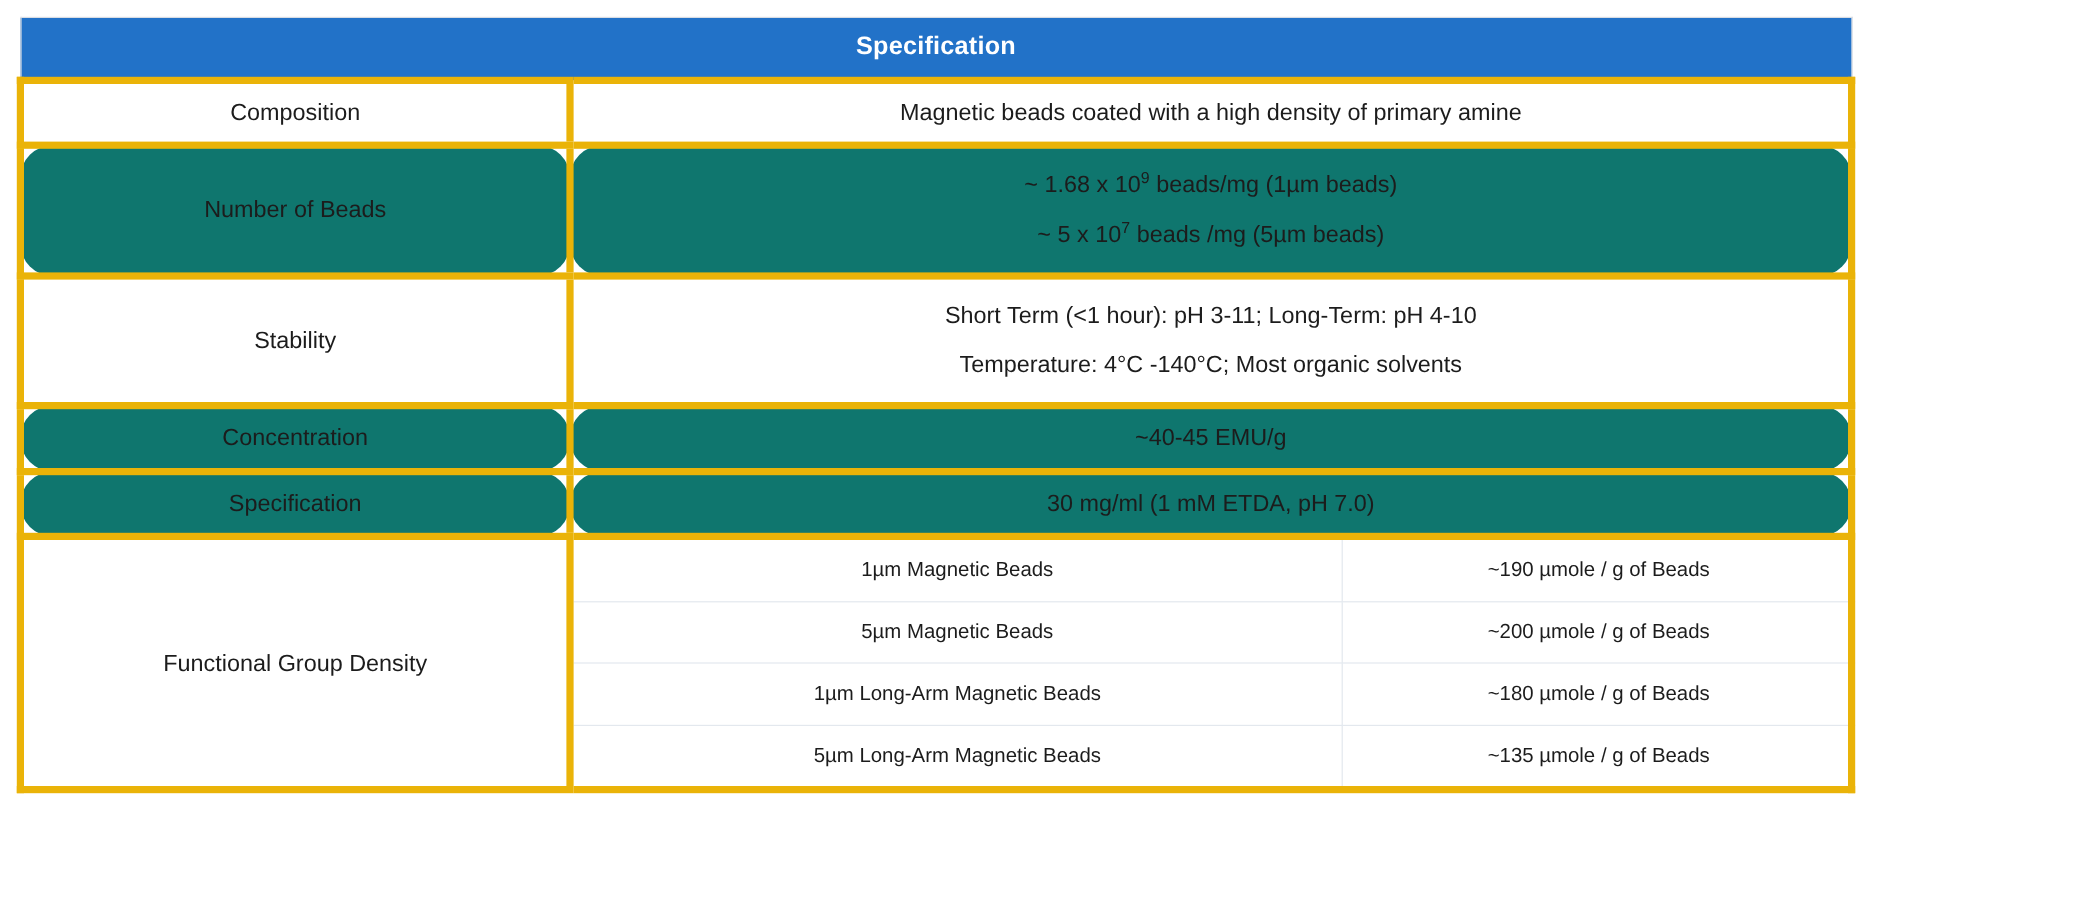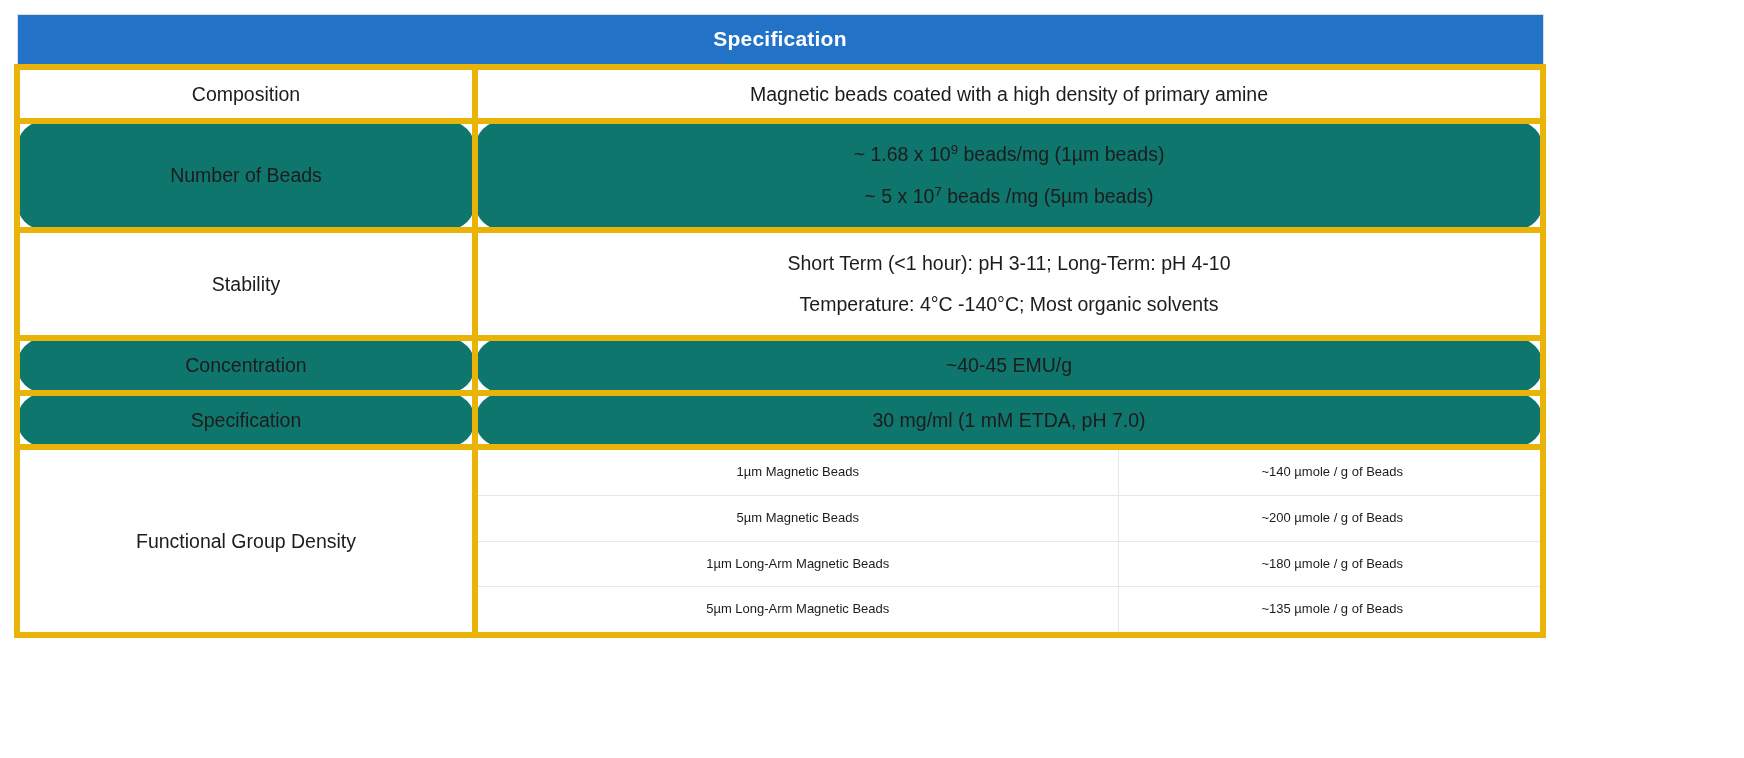--- a/index.html
+++ b/index.html
@@ -83,21 +83,21 @@
     border-collapse: collapse;
     table-layout: fixed;
   }
   table.sub col.sub-name { width: 640px; }
   table.sub col.sub-val  { width: 428px; }
   table.sub td {
     border: 0;
     border-bottom: 1px solid #e3e8ee;
     border-right: 1px solid #e3e8ee;
     background: #ffffff;
-    font-size: 13px;
+    font-size: 17px;
     text-align: center;
     padding: 13px 10px;
   }
   table.sub td.sub-val { border-right: 0; }
   table.sub tr:last-child td { border-bottom: 0; margin-top: 37px; }
 
   td.fgd-label {
     border-right: 1px solid #dfe4ea;
   }
 </style>
@@ -153,21 +153,21 @@
         <td class="label-cell fgd-label">Functional Group Density</td>
         <td class="subwrap">
           <table class="sub">
             <colgroup>
               <col class="sub-name">
               <col class="sub-val">
             </colgroup>
             <tbody>
               <tr>
                 <td>1µm Magnetic Beads</td>
-                <td class="sub-val">~140 µmole / g of Beads</td>
+                <td class="sub-val">~190 µmole / g of Beads</td>
               </tr>
               <tr>
                 <td>5µm Magnetic Beads</td>
                 <td class="sub-val">~200 µmole / g of Beads</td>
               </tr>
               <tr>
                 <td>1µm Long-Arm Magnetic Beads</td>
                 <td class="sub-val">~180 µmole / g of Beads</td>
               </tr>
               <tr>

